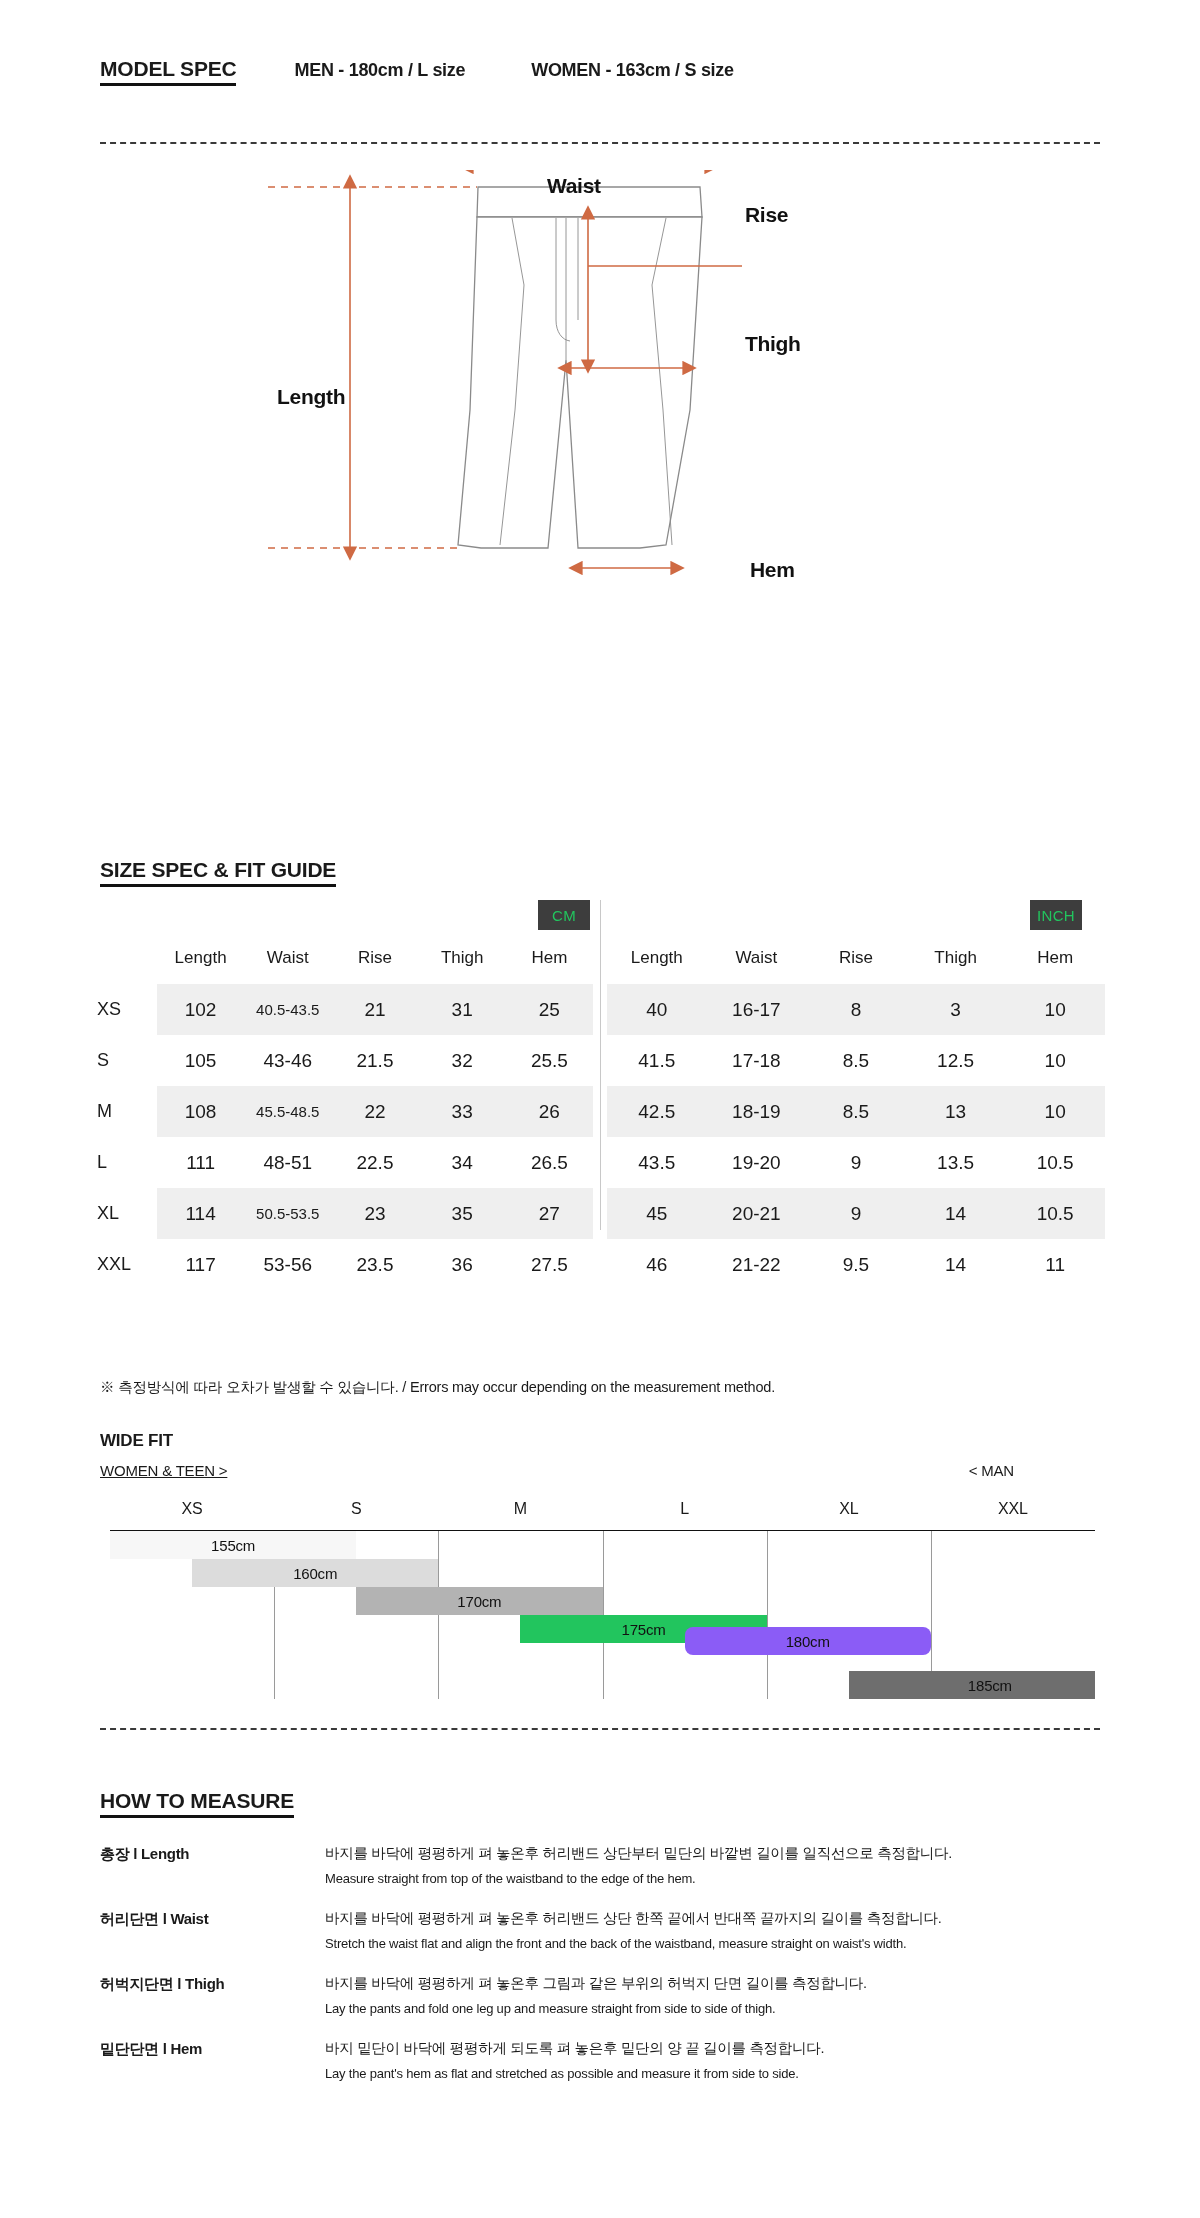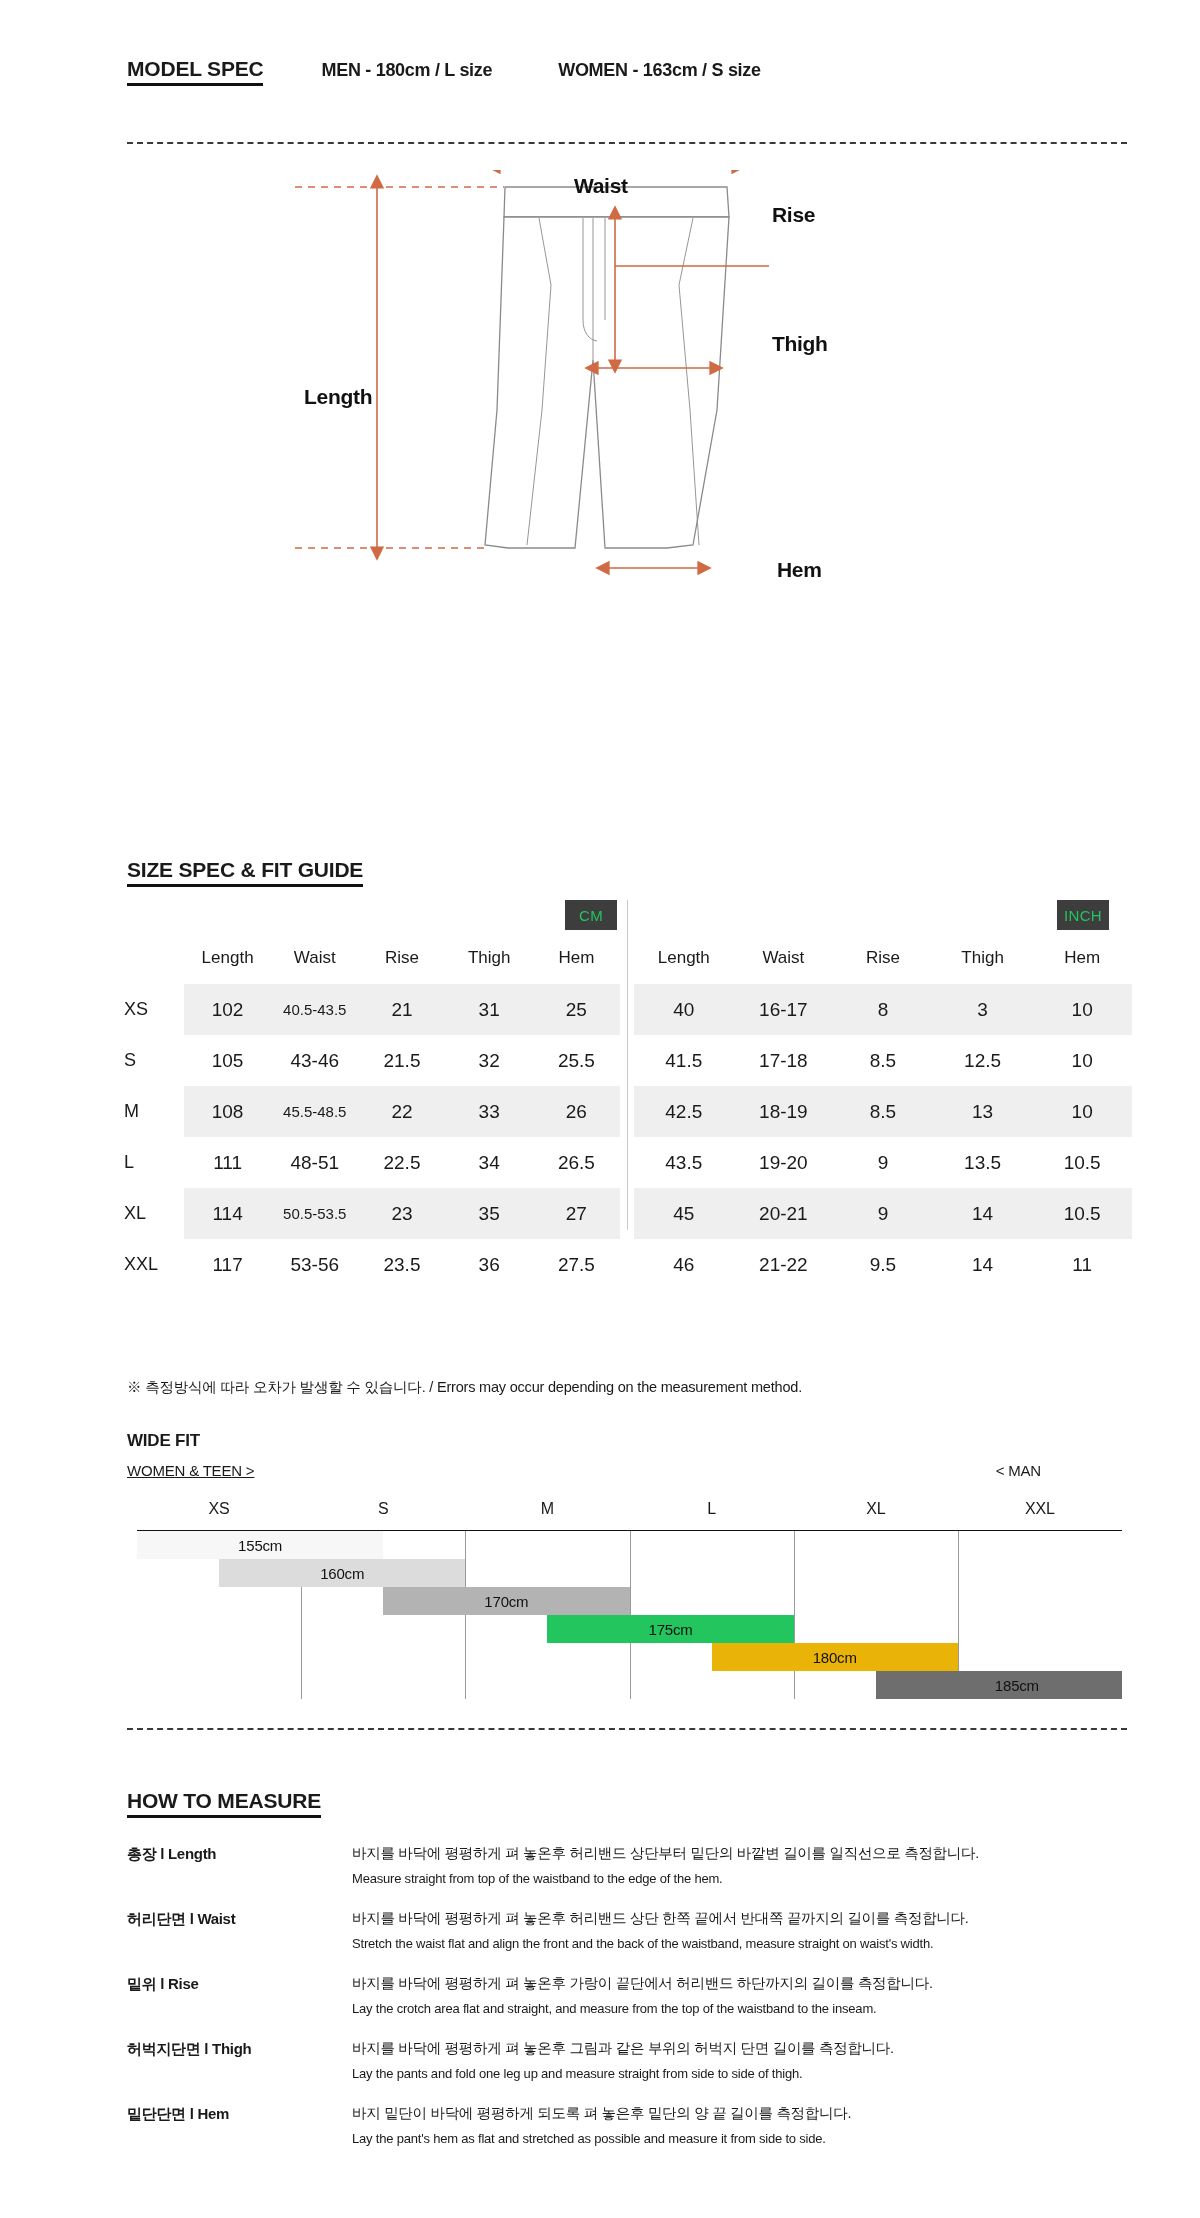--- a/index.html
+++ b/index.html
@@ -6,21 +6,21 @@
   body {
     width: 1200px;
     height: 2218px;
     background: #ffffff;
     font-family: "Liberation Sans", sans-serif;
     color: #1a1a1a;
     position: relative;
     overflow: hidden;
   }
 
-  .page { position: relative; width: 1110px; height: 2218px; margin-left: 27px; }
+  .page { position: relative; width: 1110px; height: 2218px; }
 
   
   .model-spec-row {
     position: absolute;
     left: 100px; top: 58px;
     display: flex;
     align-items: baseline;
   }
   .ms-title {
     font-size: 21px;
@@ -471,21 +471,21 @@
     <div class="fit-body" id="fit-body">
         <div class="vline" style="left: 164.167px;"></div>
         <div class="vline" style="left: 328.333px;"></div>
         <div class="vline" style="left: 492.5px;"></div>
         <div class="vline" style="left: 656.667px;"></div>
         <div class="vline" style="left: 820.833px;"></div>
         <div class="fitbar" style="left: 0px; width: 246.25px; top: 0px; background: rgb(247, 247, 247);">155cm</div>
         <div class="fitbar" style="left: 82.0833px; width: 246.25px; top: 28px; background: rgb(220, 220, 220);">160cm</div>
         <div class="fitbar" style="left: 246.25px; width: 246.25px; top: 56px; background: rgb(179, 179, 179);">170cm</div>
         <div class="fitbar" style="left: 410.417px; width: 246.25px; top: 84px; background: #22c55e;">175cm</div>
-        <div class="fitbar" style="left: 574.583px; width: 246.25px; top: 112px; background: #eab308;">180cm</div>
+        <div class="fitbar" style="left: 574.583px; width: 246.25px; top: 96px; background: #8b5cf6; border-radius: 8px;">180cm</div>
         <div class="fitbar" style="left: 738.75px; width: 246.25px; top: 140px; background: rgb(110, 110, 110); padding-left: 36px;">185cm</div>
       </div>
   </div>
 
   <div class="dash-sep" id="dash-2"></div>
 
   <div class="section-title" id="how-title">HOW TO MEASURE</div>
   <div class="how-list" id="how-list">
       <div class="how-row">
         <div class="how-term">총장 l Length</div>
@@ -495,27 +495,20 @@
         </div>
       </div>
       <div class="how-row">
         <div class="how-term">허리단면 l Waist</div>
         <div class="how-desc">
           <div class="how-kr">바지를 바닥에 평평하게 펴 놓온후 허리밴드 상단 한쪽 끝에서 반대쪽 끝까지의 길이를 측정합니다.</div>
           <div class="how-en">Stretch the waist flat and align the front and the back of the waistband, measure straight on waist's width.</div>
         </div>
       </div>
       <div class="how-row">
-        <div class="how-term">밑위 l Rise</div>
-        <div class="how-desc">
-          <div class="how-kr">바지를 바닥에 평평하게 펴 놓온후 가랑이 끝단에서 허리밴드 하단까지의 길이를 측정합니다.</div>
-          <div class="how-en">Lay the crotch area flat and straight, and measure from the top of the waistband to the inseam.</div>
-        </div>
-      </div>
-      <div class="how-row">
         <div class="how-term">허벅지단면 l Thigh</div>
         <div class="how-desc">
           <div class="how-kr">바지를 바닥에 평평하게 펴 놓온후 그림과 같은 부위의 허벅지 단면 길이를 측정합니다.</div>
           <div class="how-en">Lay the pants and fold one leg up and measure straight from side to side of thigh.</div>
         </div>
       </div>
       <div class="how-row">
         <div class="how-term">밑단단면 l Hem</div>
         <div class="how-desc">
           <div class="how-kr">바지 밑단이 바닥에 평평하게 되도록 펴 놓은후 밑단의 양 끝 길이를 측정합니다.</div>

